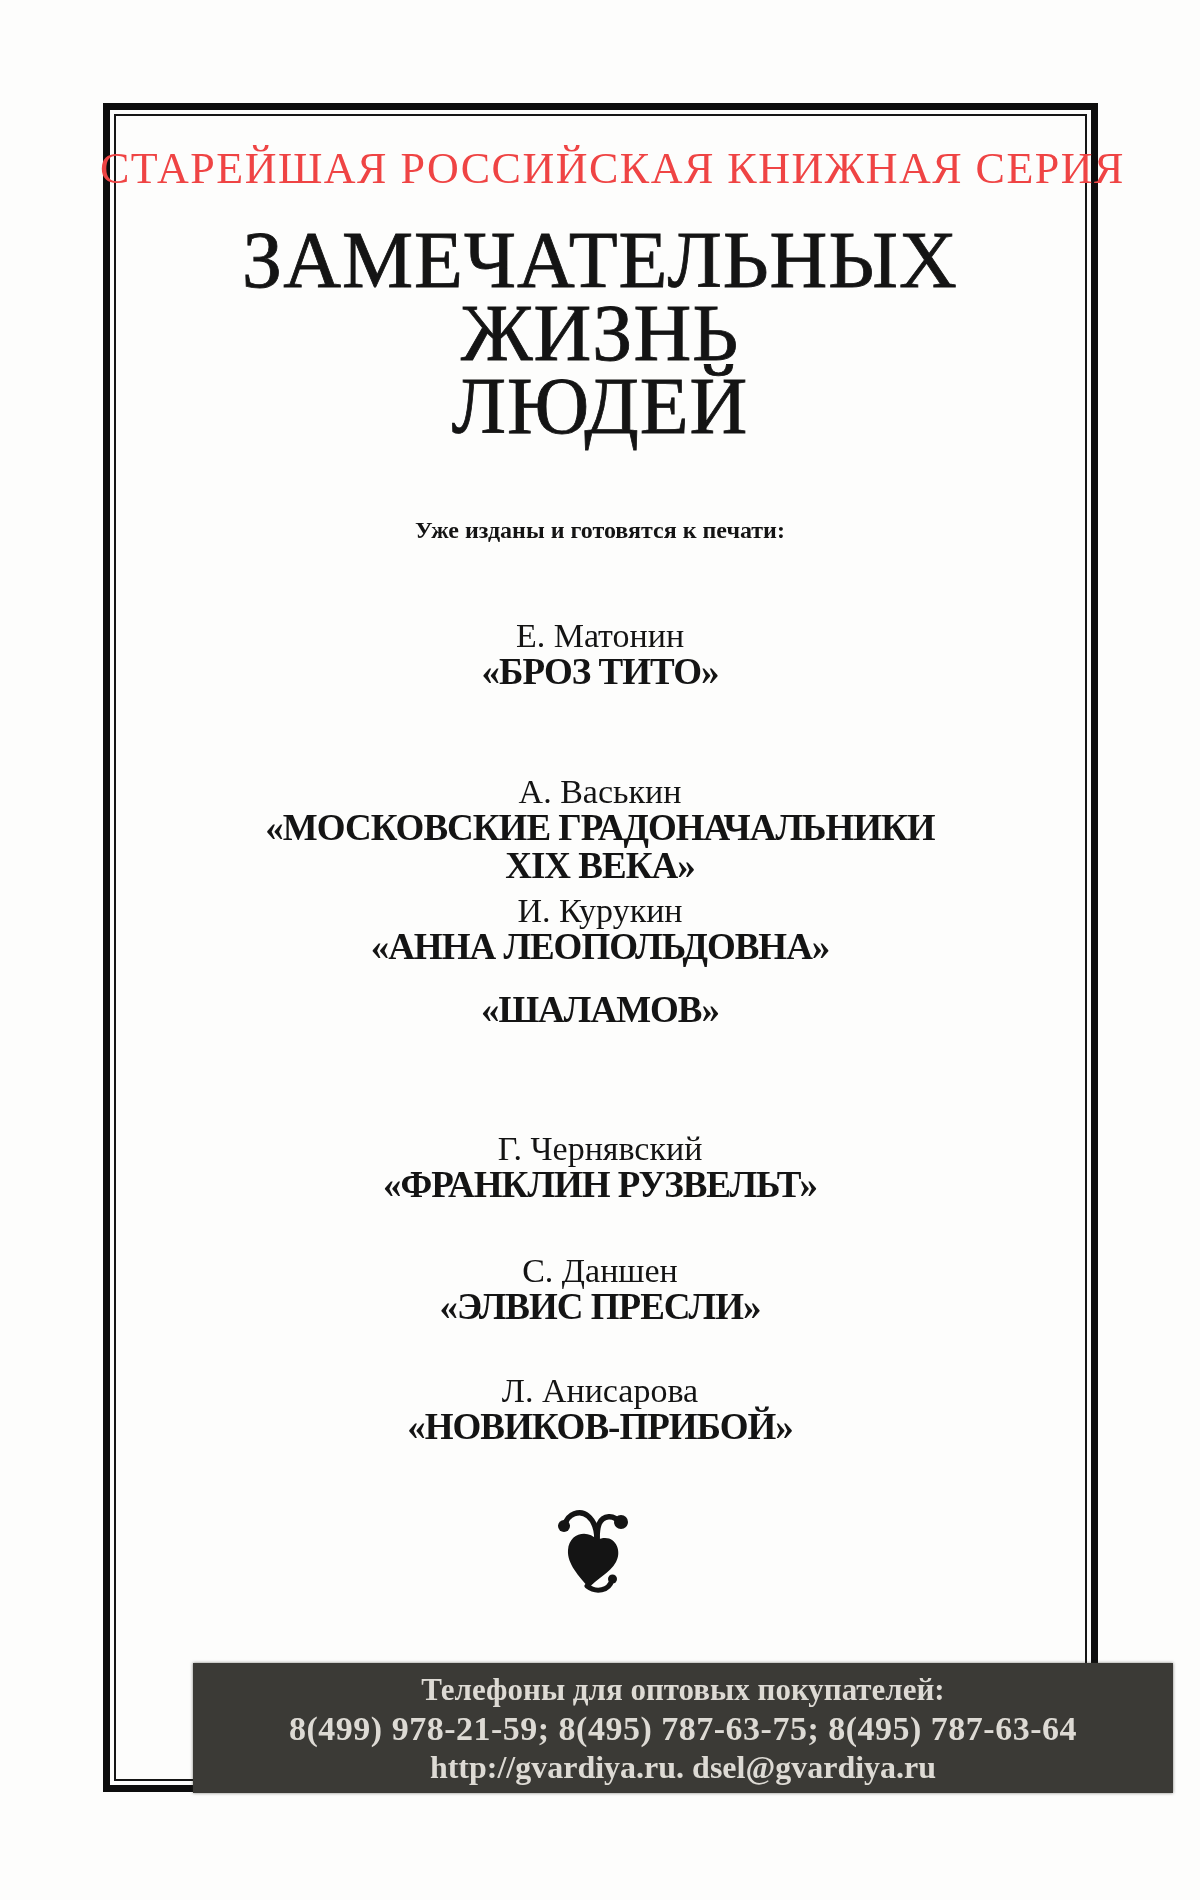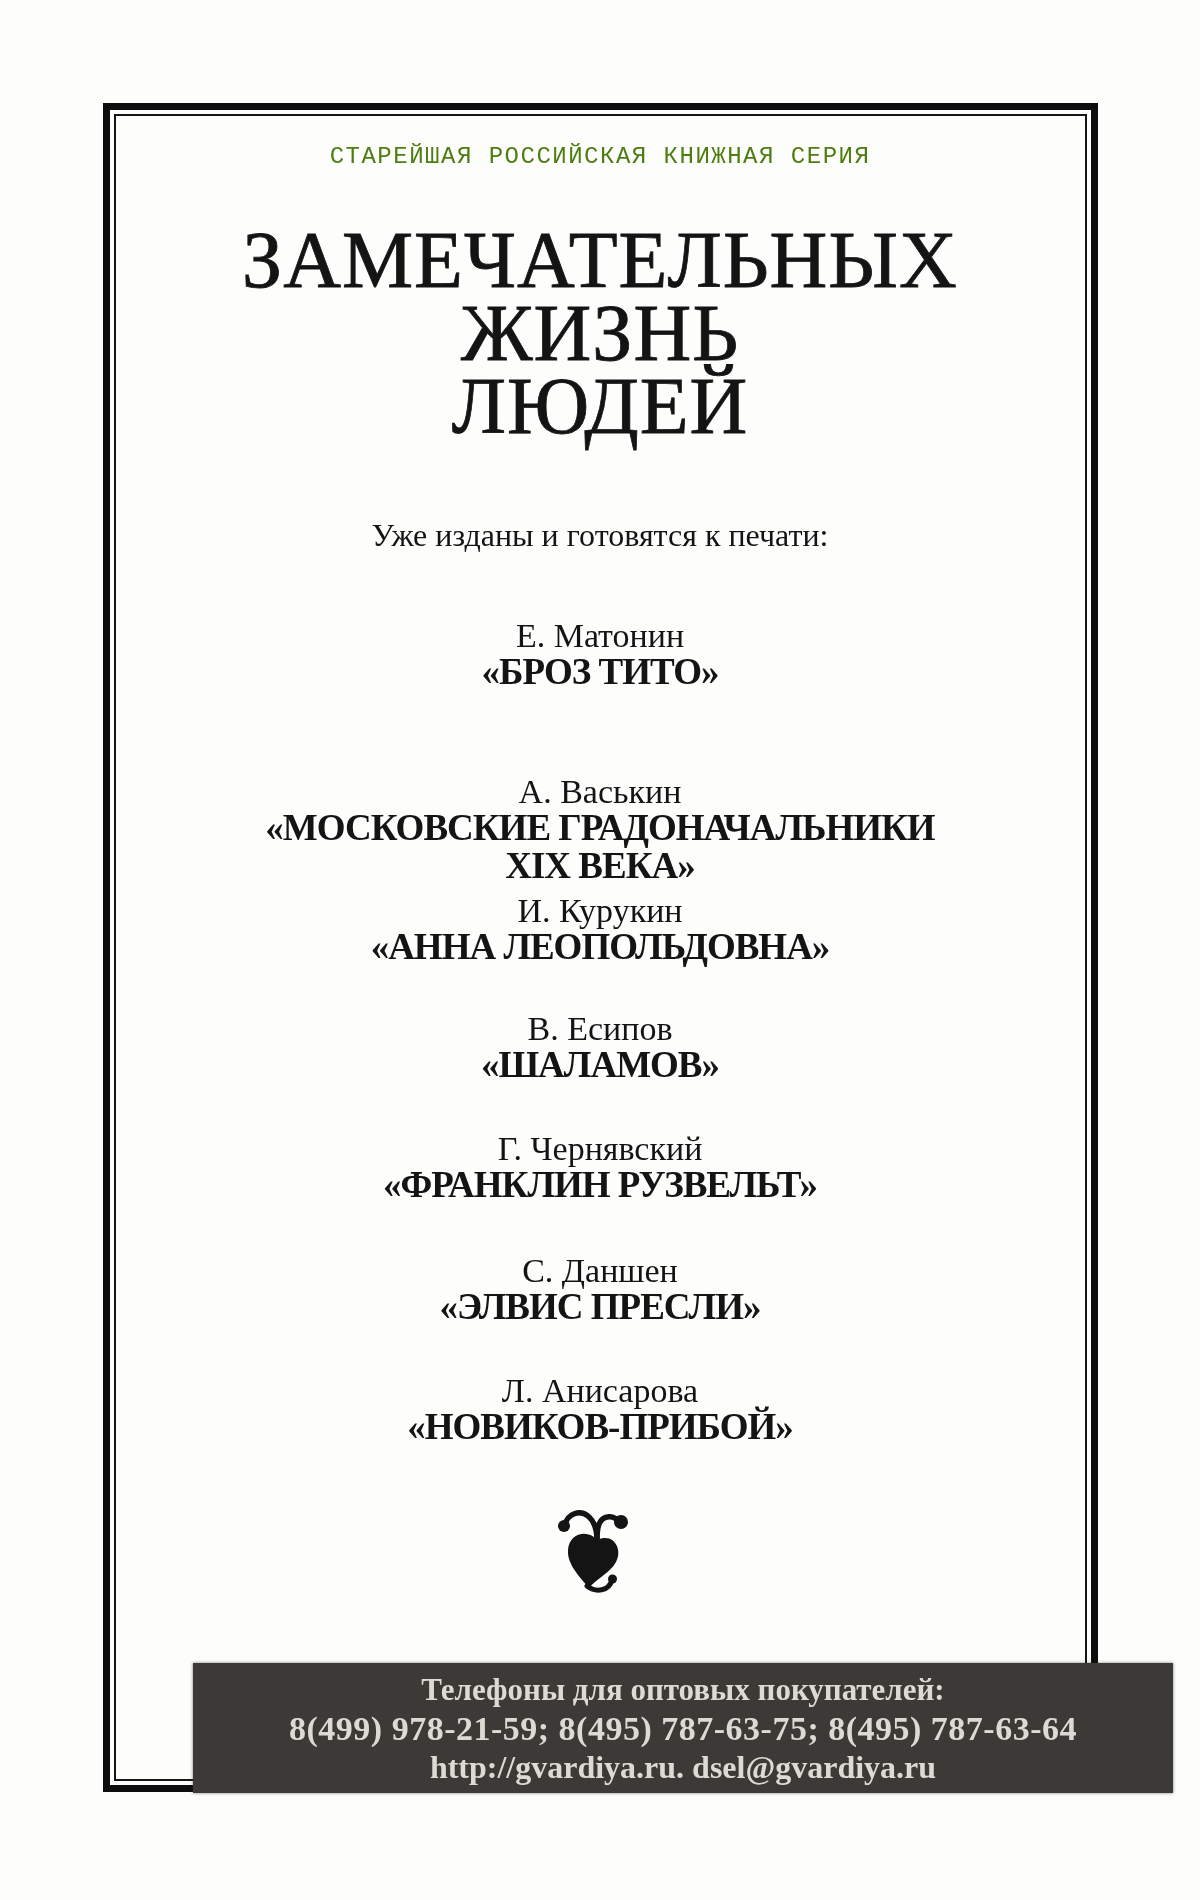--- a/index.html
+++ b/index.html
@@ -29,38 +29,38 @@
   .centered-block {
     position: absolute;
     left: 100px;
     width: 1000px;
     text-align: center;
     white-space: nowrap;
     z-index: 2;
   }
   .series-header {
     top: 143px;
-    font-family: Liberation Mono, monospace;
-    font-size: 24px;
+    font-family: Liberation Serif, serif;
+    font-size: 44px;
     font-weight: 400;
     letter-spacing: 1.5px;
-    color: #4d7c0f;
+    color: #ef4444;
   }
   .series-title {
     top: 224px;
     font-size: 80px;
     line-height: 73px;
     font-weight: 400;
     letter-spacing: 1px;
     -webkit-text-stroke: 0.8px #141414;
   }
   .subtitle {
     top: 517px;
-    font-size: 32px;
-    font-weight: 400;
+    font-size: 24px;
+    font-weight: 700;
   }
   .entry {
     position: absolute;
     left: 100px;
     width: 1000px;
     text-align: center;
     white-space: nowrap;
     z-index: 2;
   }
   .entry .author {
@@ -141,21 +141,20 @@
   <span class="book-title">«МОСКОВСКИЕ ГРАДОНАЧАЛЬНИКИ</span>
   <span class="book-title">XIX ВЕКА»</span>
 </div>
 
 <div class="entry entry-3">
   <span class="author">И. Курукин</span>
   <span class="book-title">«АННА ЛЕОПОЛЬДОВНА»</span>
 </div>
 
 <div class="entry entry-4">
-  <span class="author">В. Есипов</span>
   <span class="book-title">«ШАЛАМОВ»</span>
 </div>
 
 <div class="entry entry-5">
   <span class="author">Г. Чернявский</span>
   <span class="book-title">«ФРАНКЛИН РУЗВЕЛЬТ»</span>
 </div>
 
 <div class="entry entry-6">
   <span class="author">С. Даншен</span>

